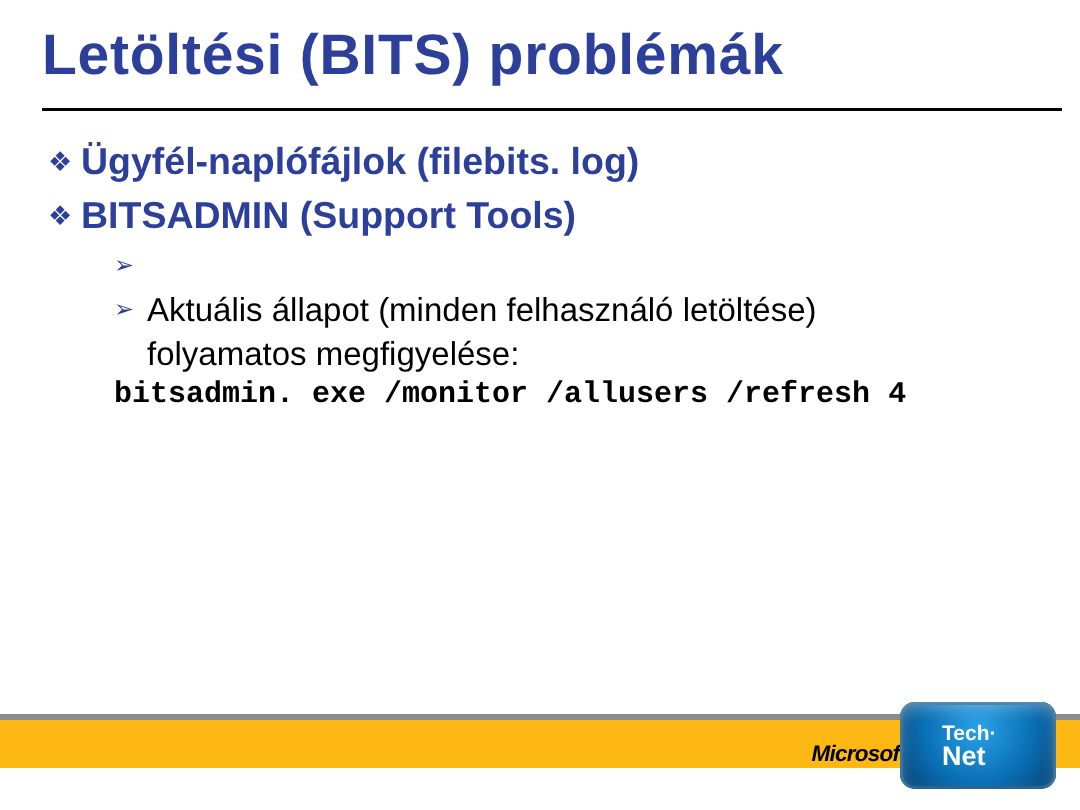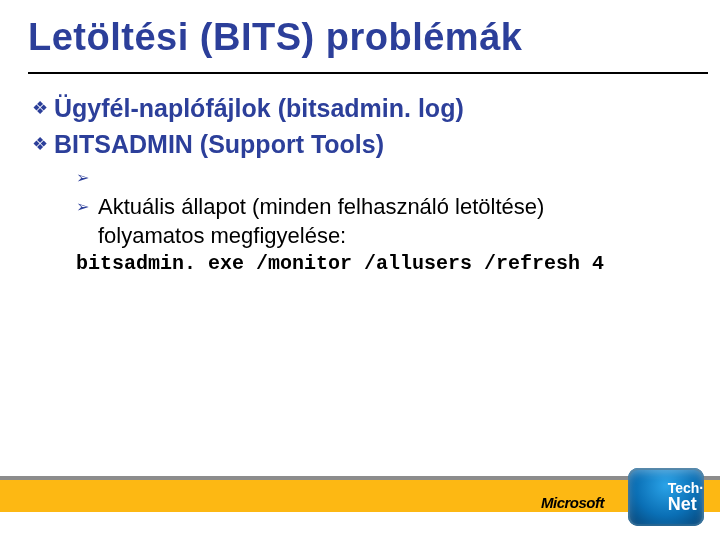--- a/index.html
+++ b/index.html
@@ -134,21 +134,22 @@
     position: absolute;
     right: 16px;
     bottom: 14px;
     width: 76px;
     height: 58px;
     border-radius: 10px;
     background: radial-gradient(circle at 50% 30%, #2aa3e8 0%, #0a6fb5 55%, #063f6f 100%);
     box-shadow: inset 0 4px 10px rgba(255,255,255,0.35), 0 0 0 2px #1b5e8d inset;
     display: flex;
     align-items: center;
-    justify-content: flex-end;
+    justify-content: flex-start;
+    padding-left: 28px;
   }
   .technet-badge .tn {
     font-family: "Segoe UI", Arial, sans-serif;
     color: #fff;
     font-weight: 700;
     font-size: 14px;
     line-height: 14px;
     text-align: left;
   }
   .technet-badge .tn .b {
@@ -162,21 +163,21 @@
 
 <div class="slide">
 
   <div class="title">Letöltési (BITS) problémák</div>
   <div class="divider"></div>
 
   <div class="content">
 
     <div class="lvl1">
       <div class="bullet">❖</div>
-      <div class="txt">Ügyfél-naplófájlok (bitsadmin. log)</div>
+      <div class="txt">Ügyfél-naplófájlok (filebits. log)</div>
     </div>
 
     <div class="lvl1">
       <div class="bullet">❖</div>
       <div class="txt">BITSADMIN (Support Tools)</div>
     </div>
 
     <div class="sub">
       <div class="lvl2">
         <div class="bullet">➢</div>

